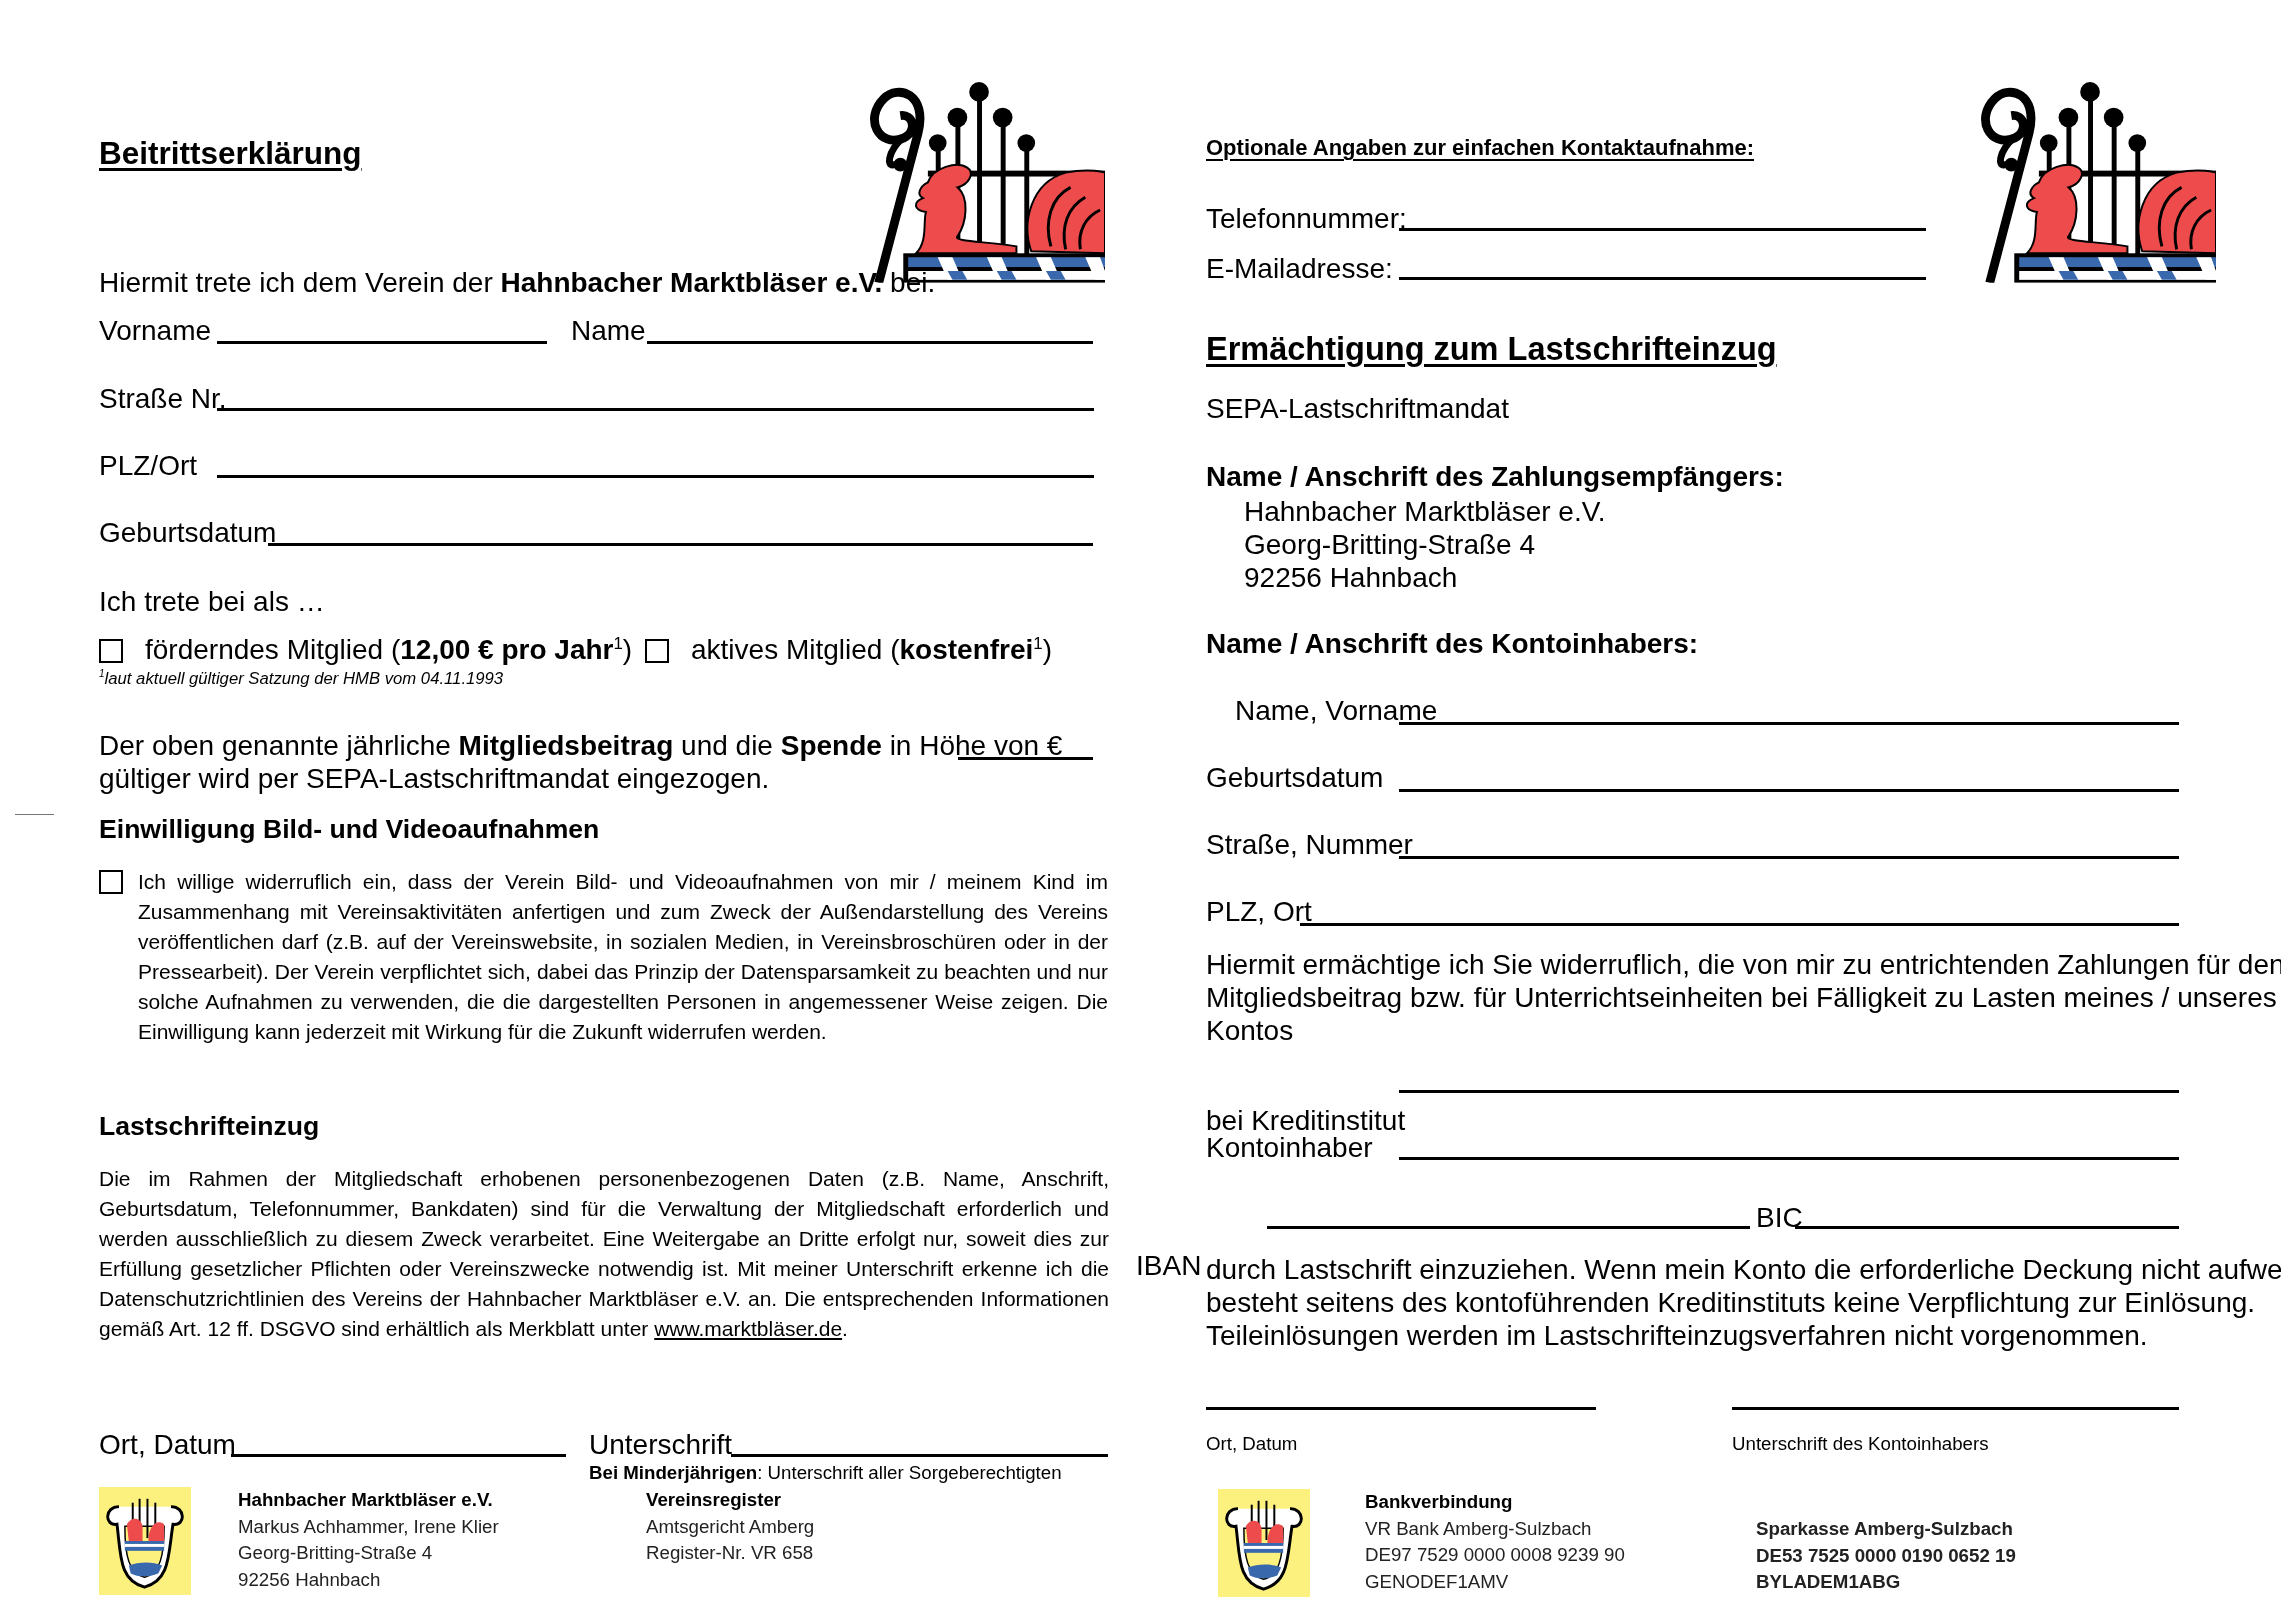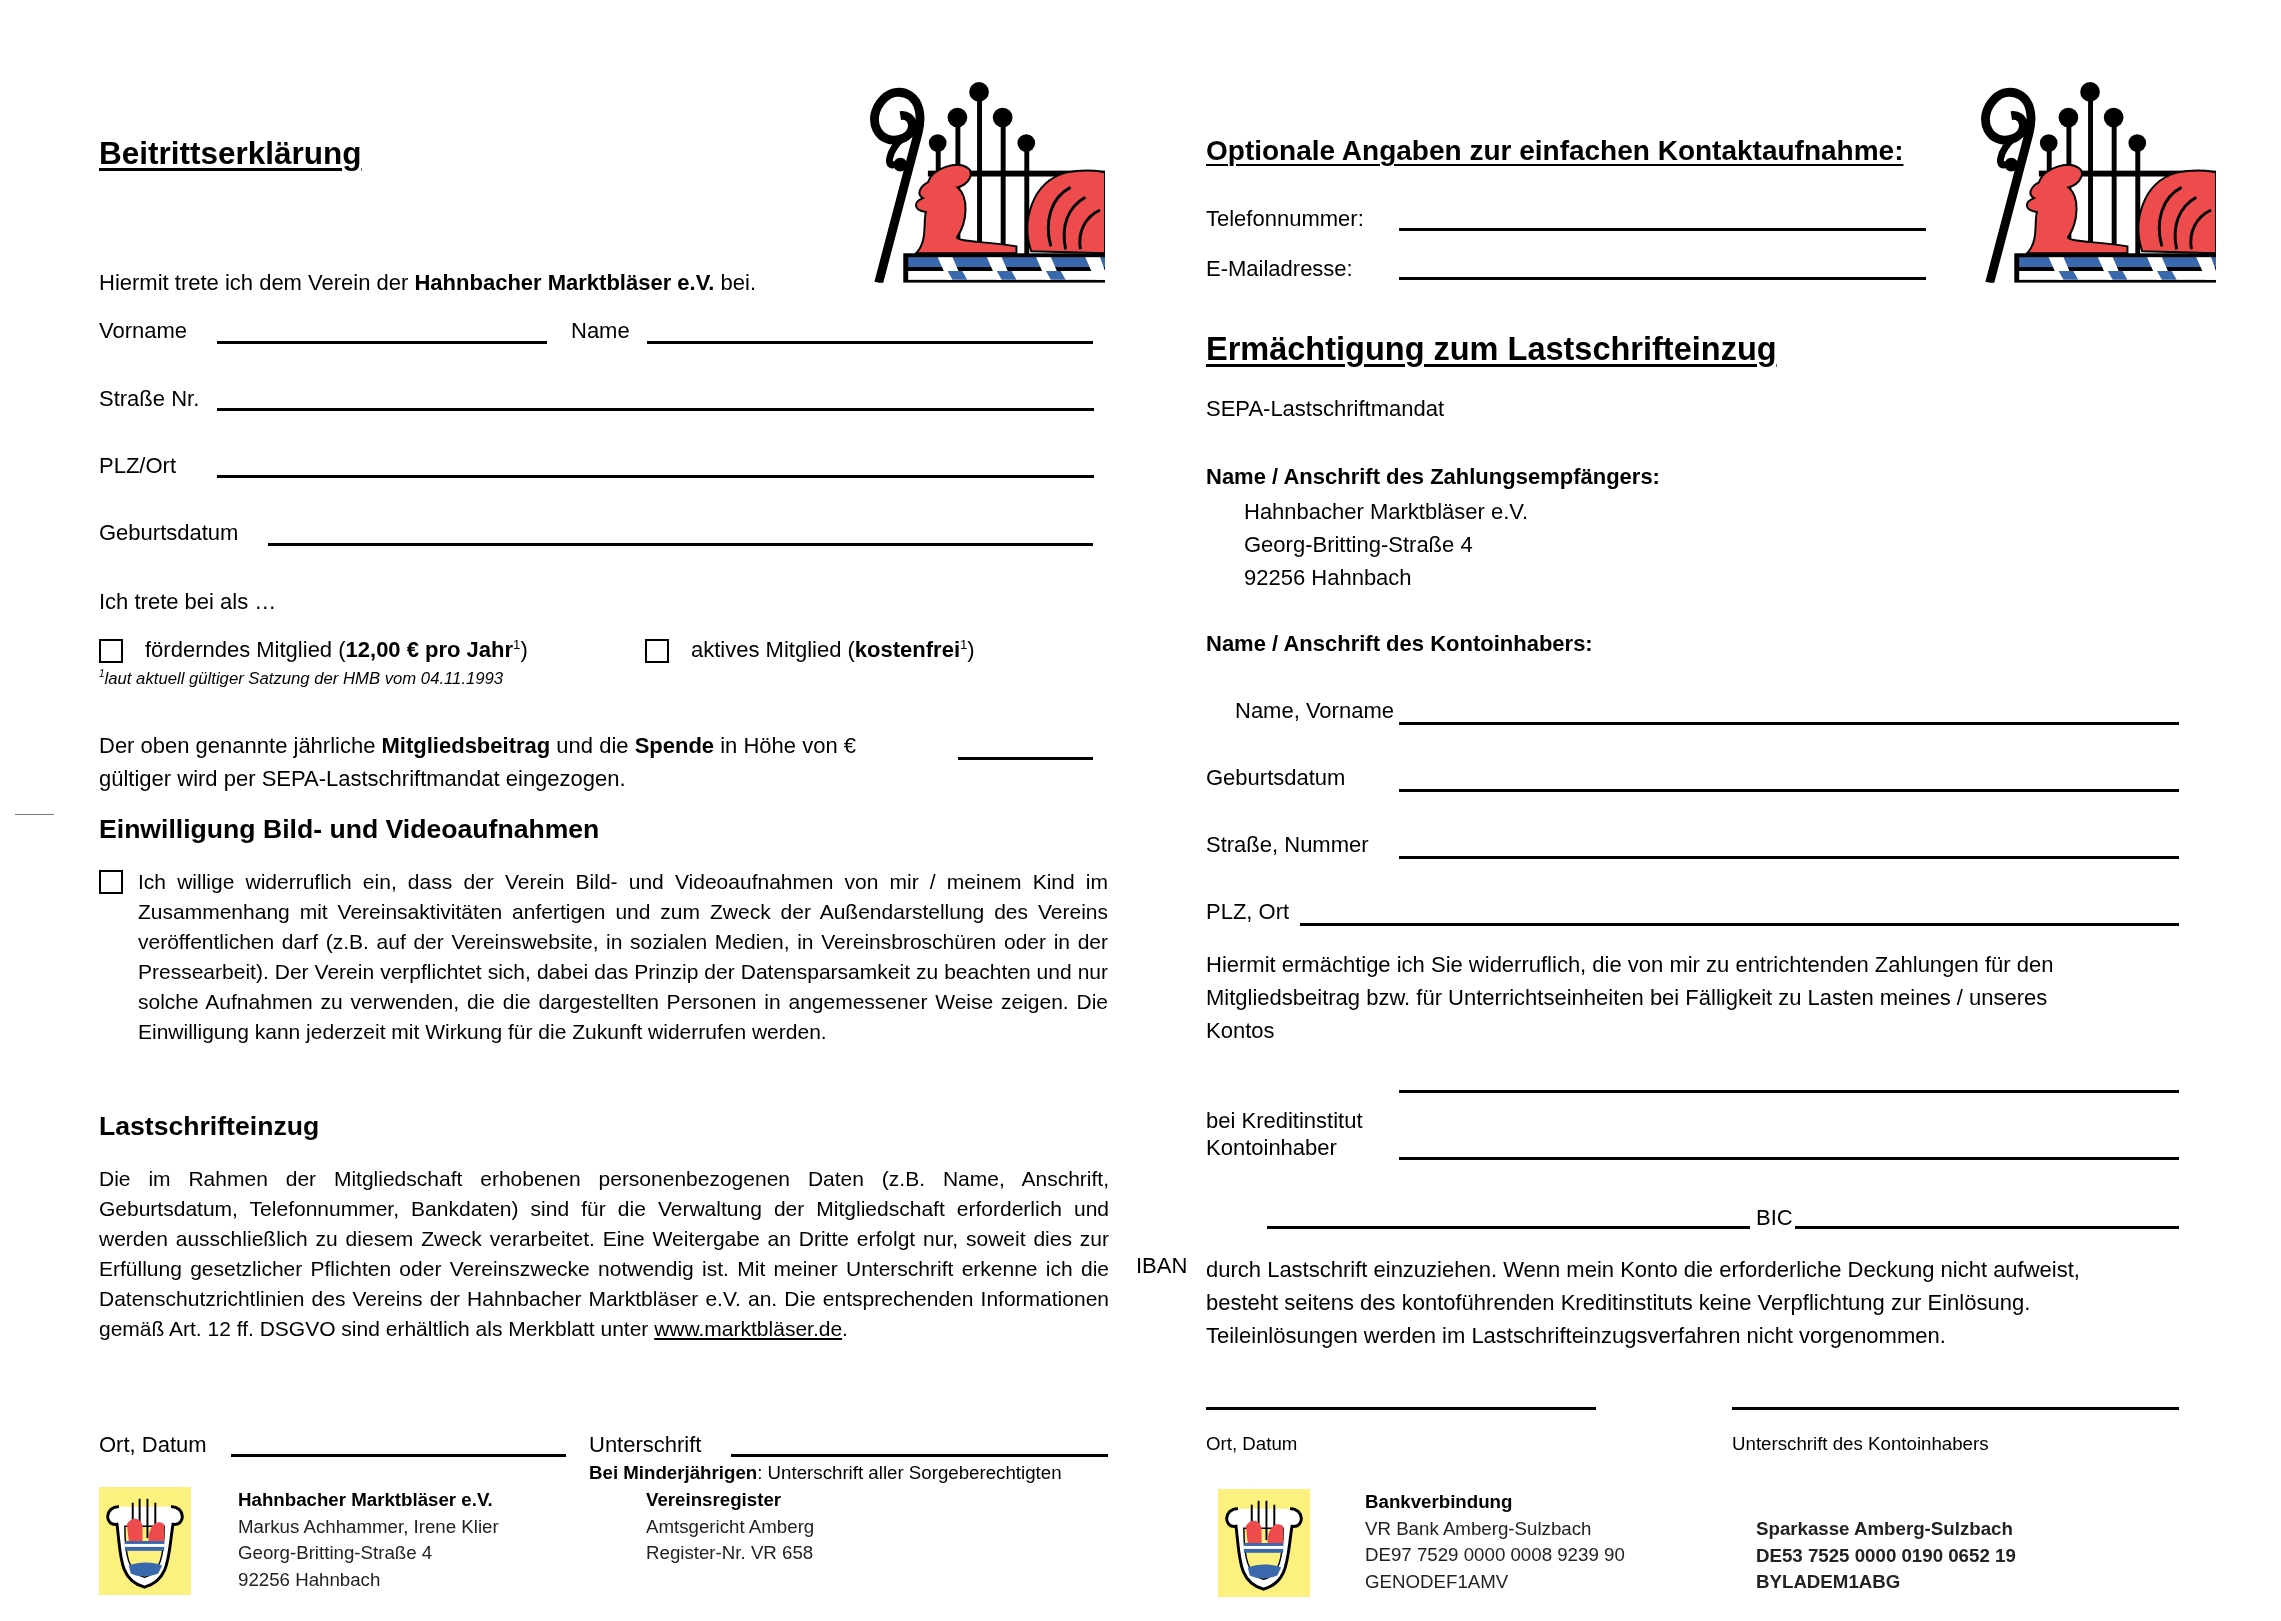--- a/index.html
+++ b/index.html
@@ -1,22 +1,22 @@
 <!DOCTYPE html>
 <html><head>
 <meta charset="utf-8">
 <style>
   html, body { margin:0; padding:0; background:#ffffff; }
   body { width:2281px; height:1621px; position:relative; overflow:hidden;
          font-family:"Liberation Sans", sans-serif; color:#000; }
   .abs { position:absolute; white-space:nowrap; }
-  .t { font-size:22px; line-height:29.6px; }
+  .t { font-size:28px; line-height:29.6px; }
   .h1 { font-size:31.5px; font-weight:bold; text-decoration:underline; text-underline-offset:3.9px; text-decoration-thickness:3px; }
   .h2 { font-size:26.6px; font-weight:bold; }
-  .h3u { font-size:28px; font-weight:bold; text-decoration:underline; text-underline-offset:3.9px; text-decoration-thickness:2px; }
+  .h3u { font-size:22px; font-weight:bold; text-decoration:underline; text-underline-offset:3.9px; text-decoration-thickness:2px; }
   .line { position:absolute; height:3px; background:#000; }
   .cb { position:absolute; width:23.6px; height:23.6px; border:2px solid #000; box-sizing:border-box; background:#fff; cursor:pointer; }
   .small { font-size:16.7px; font-style:italic; }
   .just { white-space:normal; text-align:justify; text-align-last:left; font-size:21px; line-height:30px; }
   .foot { font-size:18.7px; line-height:26.6px; color:#222; }
   .foot b { color:#000; }
   .b { font-weight:bold; }
   sup { font-size:0.6em; vertical-align:super; line-height:0; }
   a { color:#000; }
   .logo-big { position:absolute; width:246px; height:209px; }

